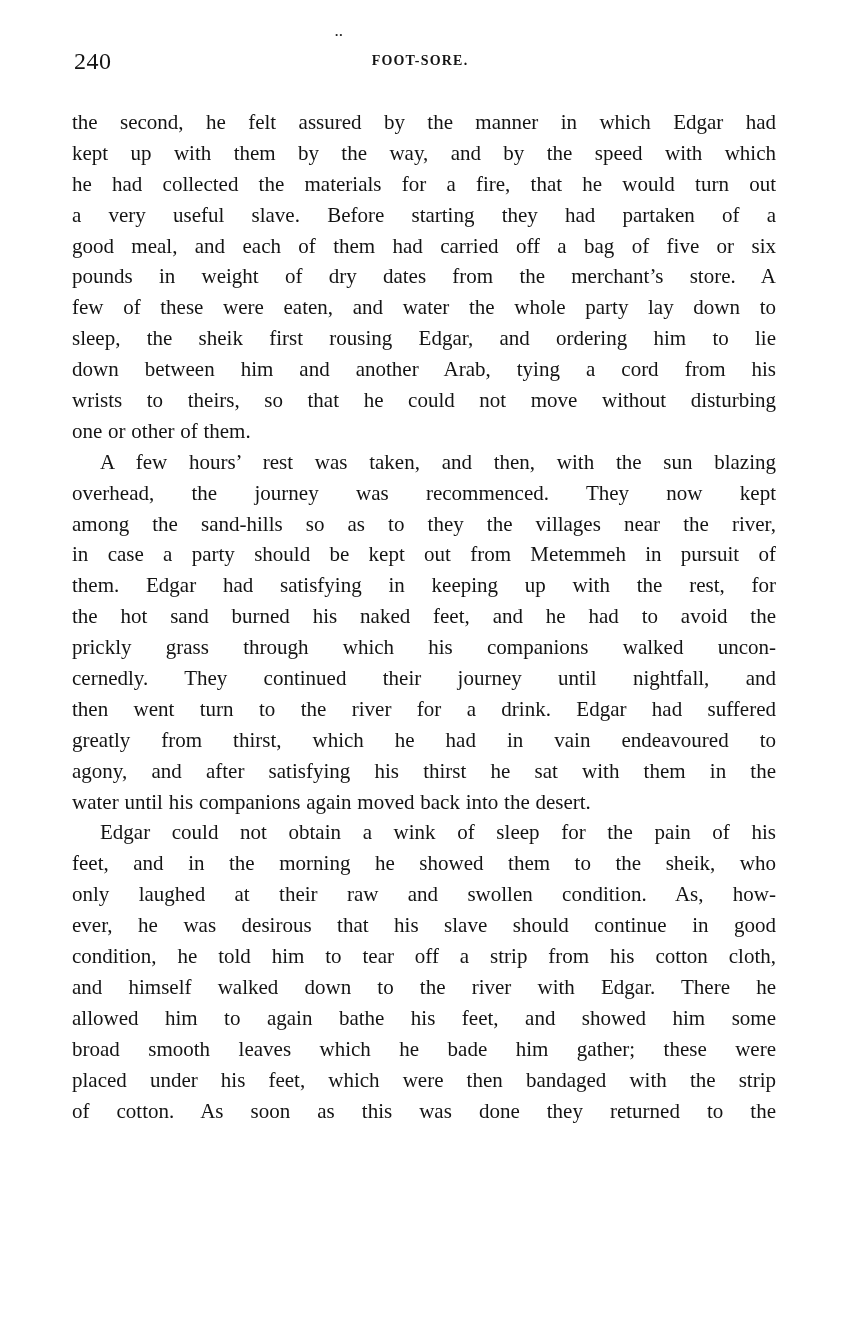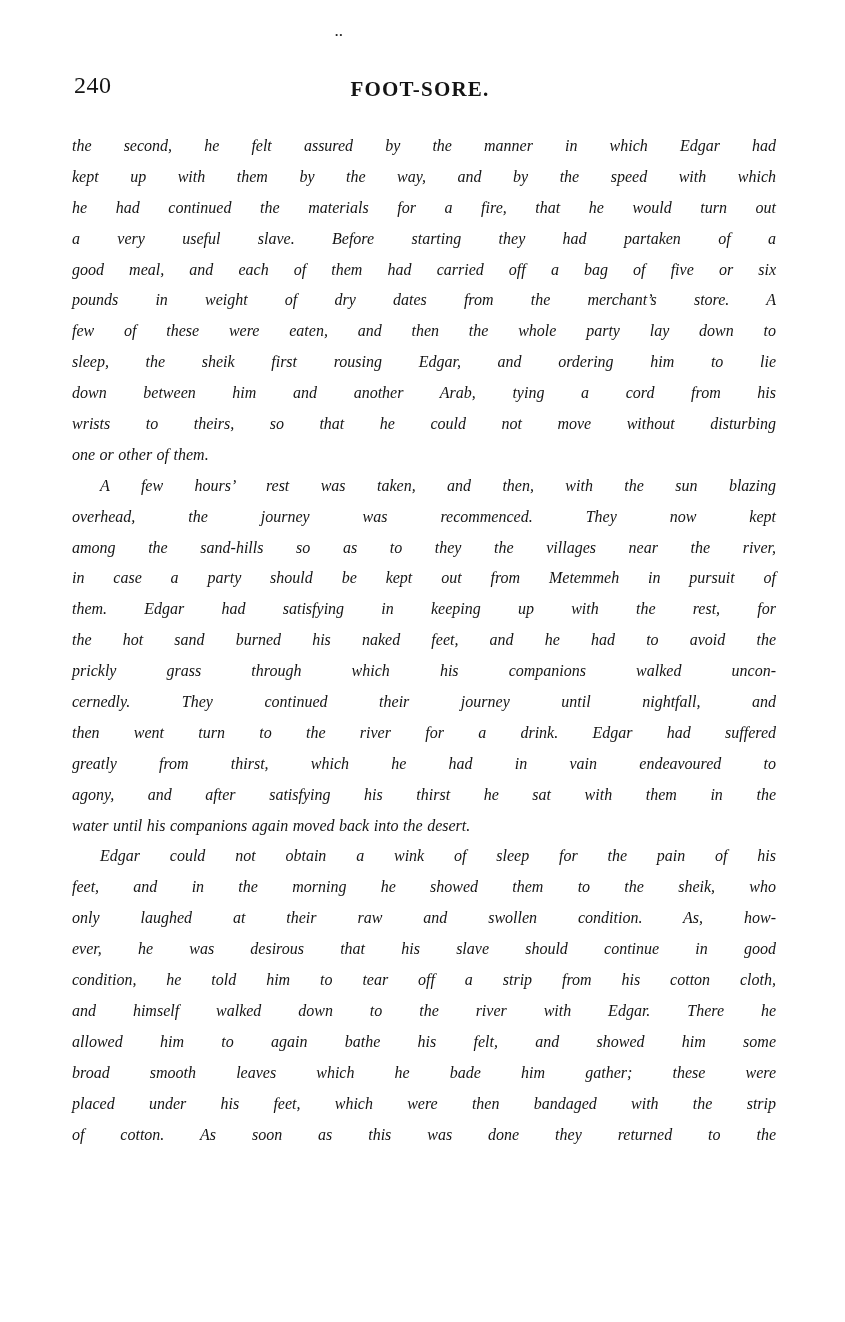--- a/index.html
+++ b/index.html
@@ -25,55 +25,54 @@
     position: absolute;
     left: 263px;
     top: 24px;
     font-size: 13px;
     letter-spacing: 1px;
     color: #222;
     font-weight: bold;
   }
   .header-row {
     position: relative;
-    margin-top: 72px;
+    margin-top: 48px;
     height: 34px;
   }
   .pagenum {
     position: absolute;
     left: 2px;
     top: 0;
     font-size: 24px;
     letter-spacing: 0.5px;
   }
   .running-title {
     position: absolute;
     left: 0;
     right: 8px;
     top: 5px;
     text-align: center;
-    font-size: 21px;
+    font-size: 14px;
     font-weight: bold;
     letter-spacing: 1.2px;
   }
   .page-body {
     margin-top: 25px;
   }
   .para {
     margin: 0;
   }
   .line {
-    font-size: 16px;
+    font-size: 21px;
     line-height: 30.9px;
     height: 30.9px;
     white-space: normal;
     text-align: justify;
     text-align-last: justify;
     word-spacing: 0.5px;
-    font-style: italic;
   }
   .line.last {
     text-align-last: left;
   }
   .para.indent .line:first-child {
     text-indent: 28px;
   }
 </style>
 </head>
 <body>
@@ -81,25 +80,25 @@
 <div class="page">
   <div class="artifact">..</div>
   <div class="header-row">
     <span class="pagenum">240</span>
     <span class="running-title">FOOT-SORE.</span>
   </div>
   <div class="page-body" id="text-body">
       <div class="para">
         <div class="line">the second, he felt assured by the manner in which Edgar had</div>
         <div class="line">kept up with them by the way, and by the speed with which</div>
-        <div class="line">he had continued the materials for a fire, that he would turn out</div>
+        <div class="line">he had collected the materials for a fire, that he would turn out</div>
         <div class="line">a very useful slave.  Before starting they had partaken of a</div>
         <div class="line">good meal, and each of them had carried off a bag of five or six</div>
         <div class="line">pounds in weight of dry dates from the merchant’s store.  A</div>
-        <div class="line">few of these were eaten, and then the whole party lay down to</div>
+        <div class="line">few of these were eaten, and water the whole party lay down to</div>
         <div class="line">sleep, the sheik first rousing Edgar, and ordering him to lie</div>
         <div class="line">down between him and another Arab, tying a cord from his</div>
         <div class="line">wrists to theirs, so that he could not move without disturbing</div>
         <div class="line last">one or other of them.</div>
       </div>
       <div class="para indent">
         <div class="line">A few hours’ rest was taken, and then, with the sun blazing</div>
         <div class="line">overhead, the journey was recommenced.  They now kept</div>
         <div class="line">among the sand-hills so as to they the villages near the river,</div>
         <div class="line">in case a party should be kept out from Metemmeh in pursuit of</div>
@@ -112,19 +111,19 @@
         <div class="line">agony, and after satisfying his thirst he sat with them in the</div>
         <div class="line last">water until his companions again moved back into the desert.</div>
       </div>
       <div class="para indent">
         <div class="line">Edgar could not obtain a wink of sleep for the pain of his</div>
         <div class="line">feet, and in the morning he showed them to the sheik, who</div>
         <div class="line">only laughed at their raw and swollen condition.  As, how-</div>
         <div class="line">ever, he was desirous that his slave should continue in good</div>
         <div class="line">condition, he told him to tear off a strip from his cotton cloth,</div>
         <div class="line">and himself walked down to the river with Edgar.  There he</div>
-        <div class="line">allowed him to again bathe his felt, and showed him some</div>
+        <div class="line">allowed him to again bathe his feet, and showed him some</div>
         <div class="line">broad smooth leaves which he bade him gather; these were</div>
         <div class="line">placed under his feet, which were then bandaged with the strip</div>
         <div class="line">of cotton.  As soon as this was done they returned to the</div>
       </div>
     </div>
 </div>
 
 </body></html>

